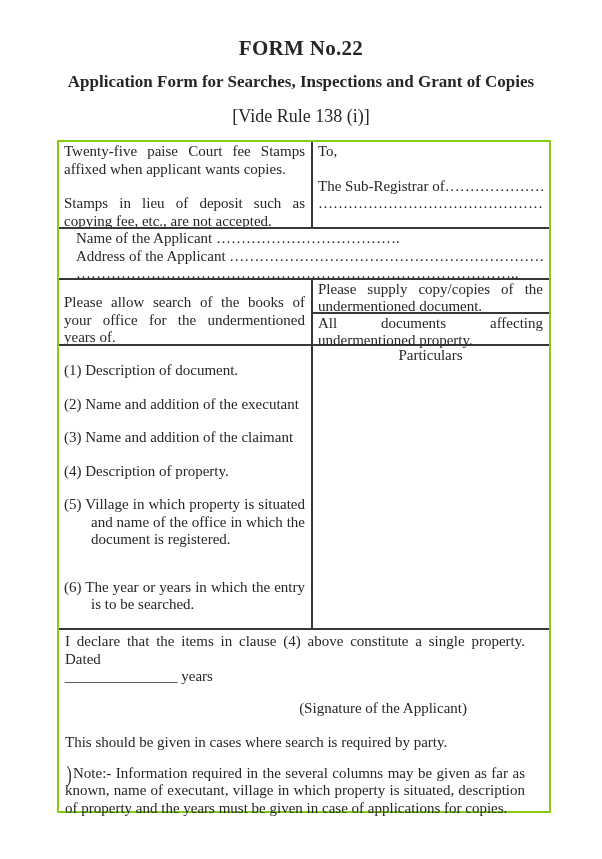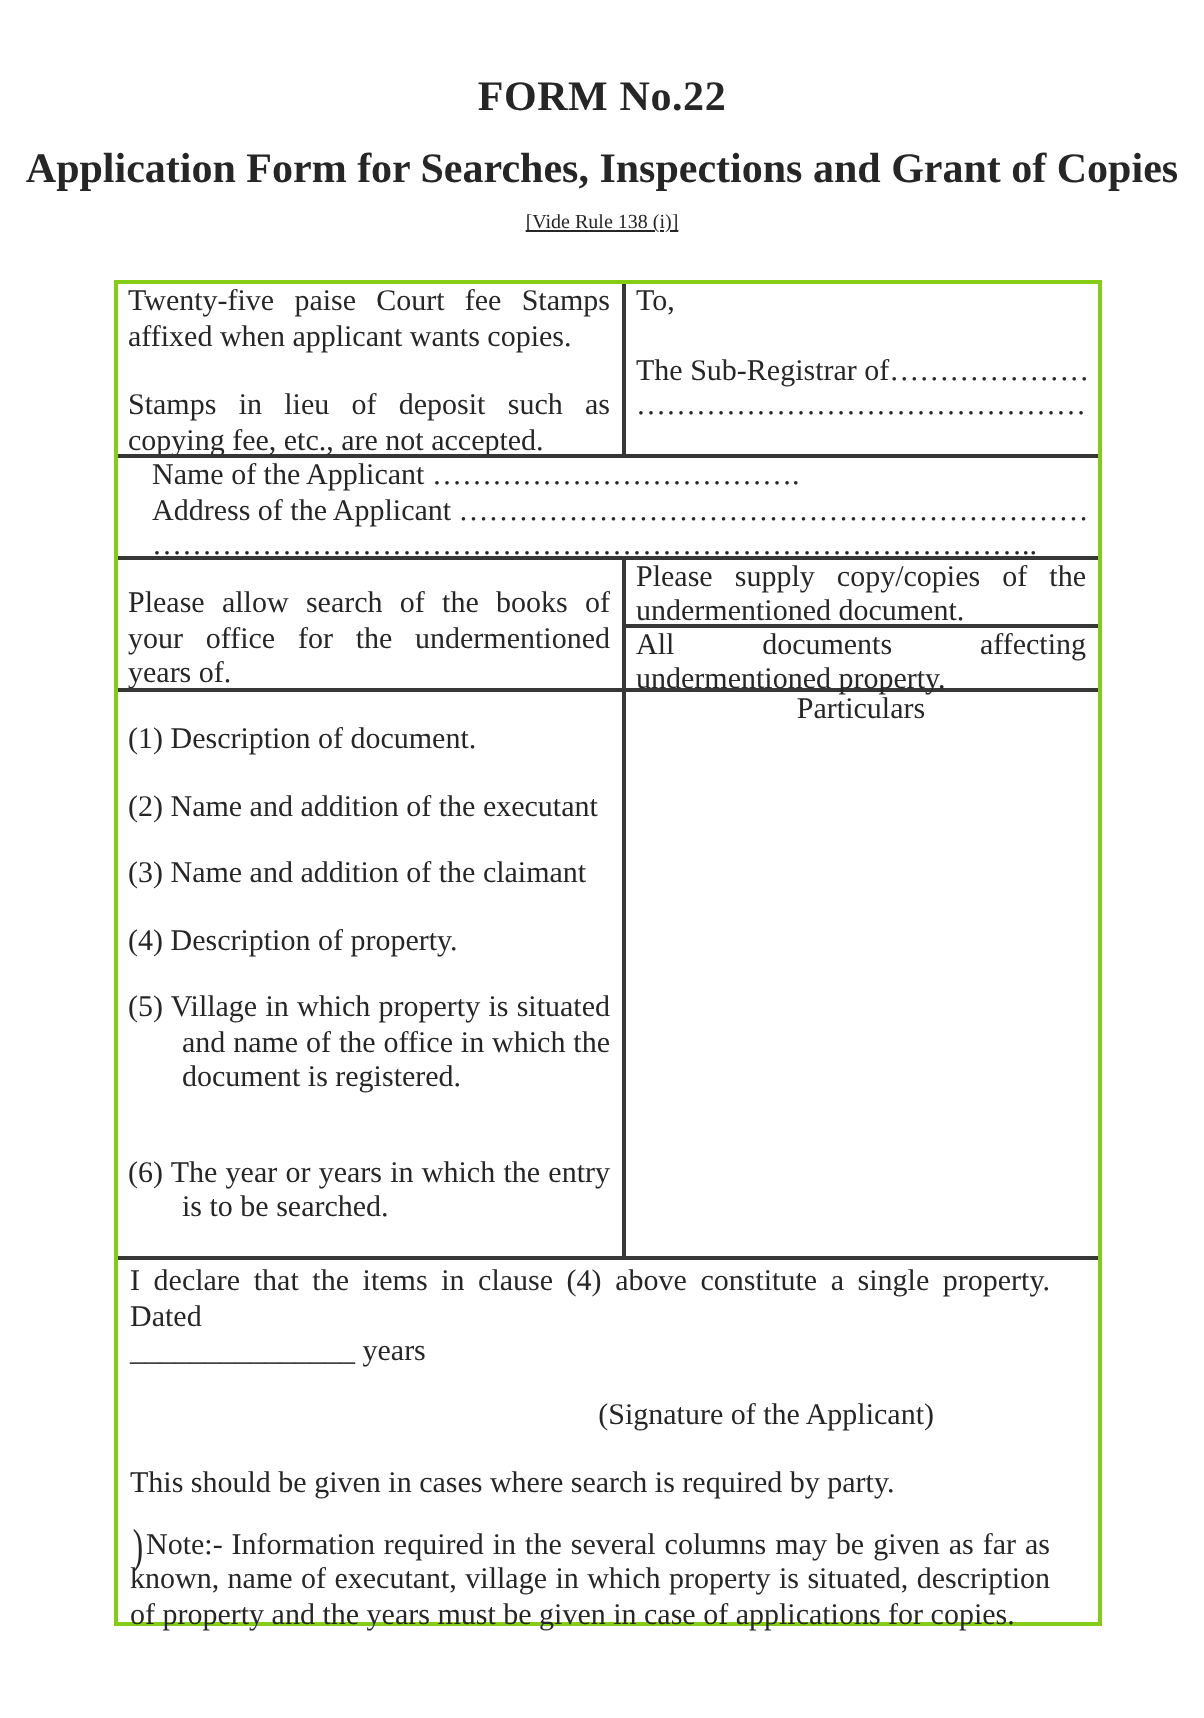--- a/index.html
+++ b/index.html
@@ -6,22 +6,22 @@
   body {
     width:602px; height:859px;
     background:#ffffff;
     color:#262626;
     font-family:"Liberation Serif", serif;
     position:relative;
     overflow:hidden;
   }
   .hdr { position:absolute; left:0; width:602px; text-align:center; }
   .form-no   { top:36px;  font-size:21px;   font-weight:bold; letter-spacing:0.3px; }
-  .form-title{ top:72px;  font-size:21px; font-weight:bold; }
-  .vide      { top:106px; font-size:10px;text-decoration:underline; }
+  .form-title{ top:72px;  font-size:17px; font-weight:bold; }
+  .vide      { top:106px; font-size:18px; }
 
   .form-table {
     position:absolute; left:57px; top:140px;
     width:494px; height:673px;
     border:2px solid #84cc16;
     box-sizing:border-box;
     font-size:15px; line-height:17.5px;
   }
   .row  { display:flex; box-sizing:border-box; }
   .b-b  { border-bottom:2px solid #373737; }

